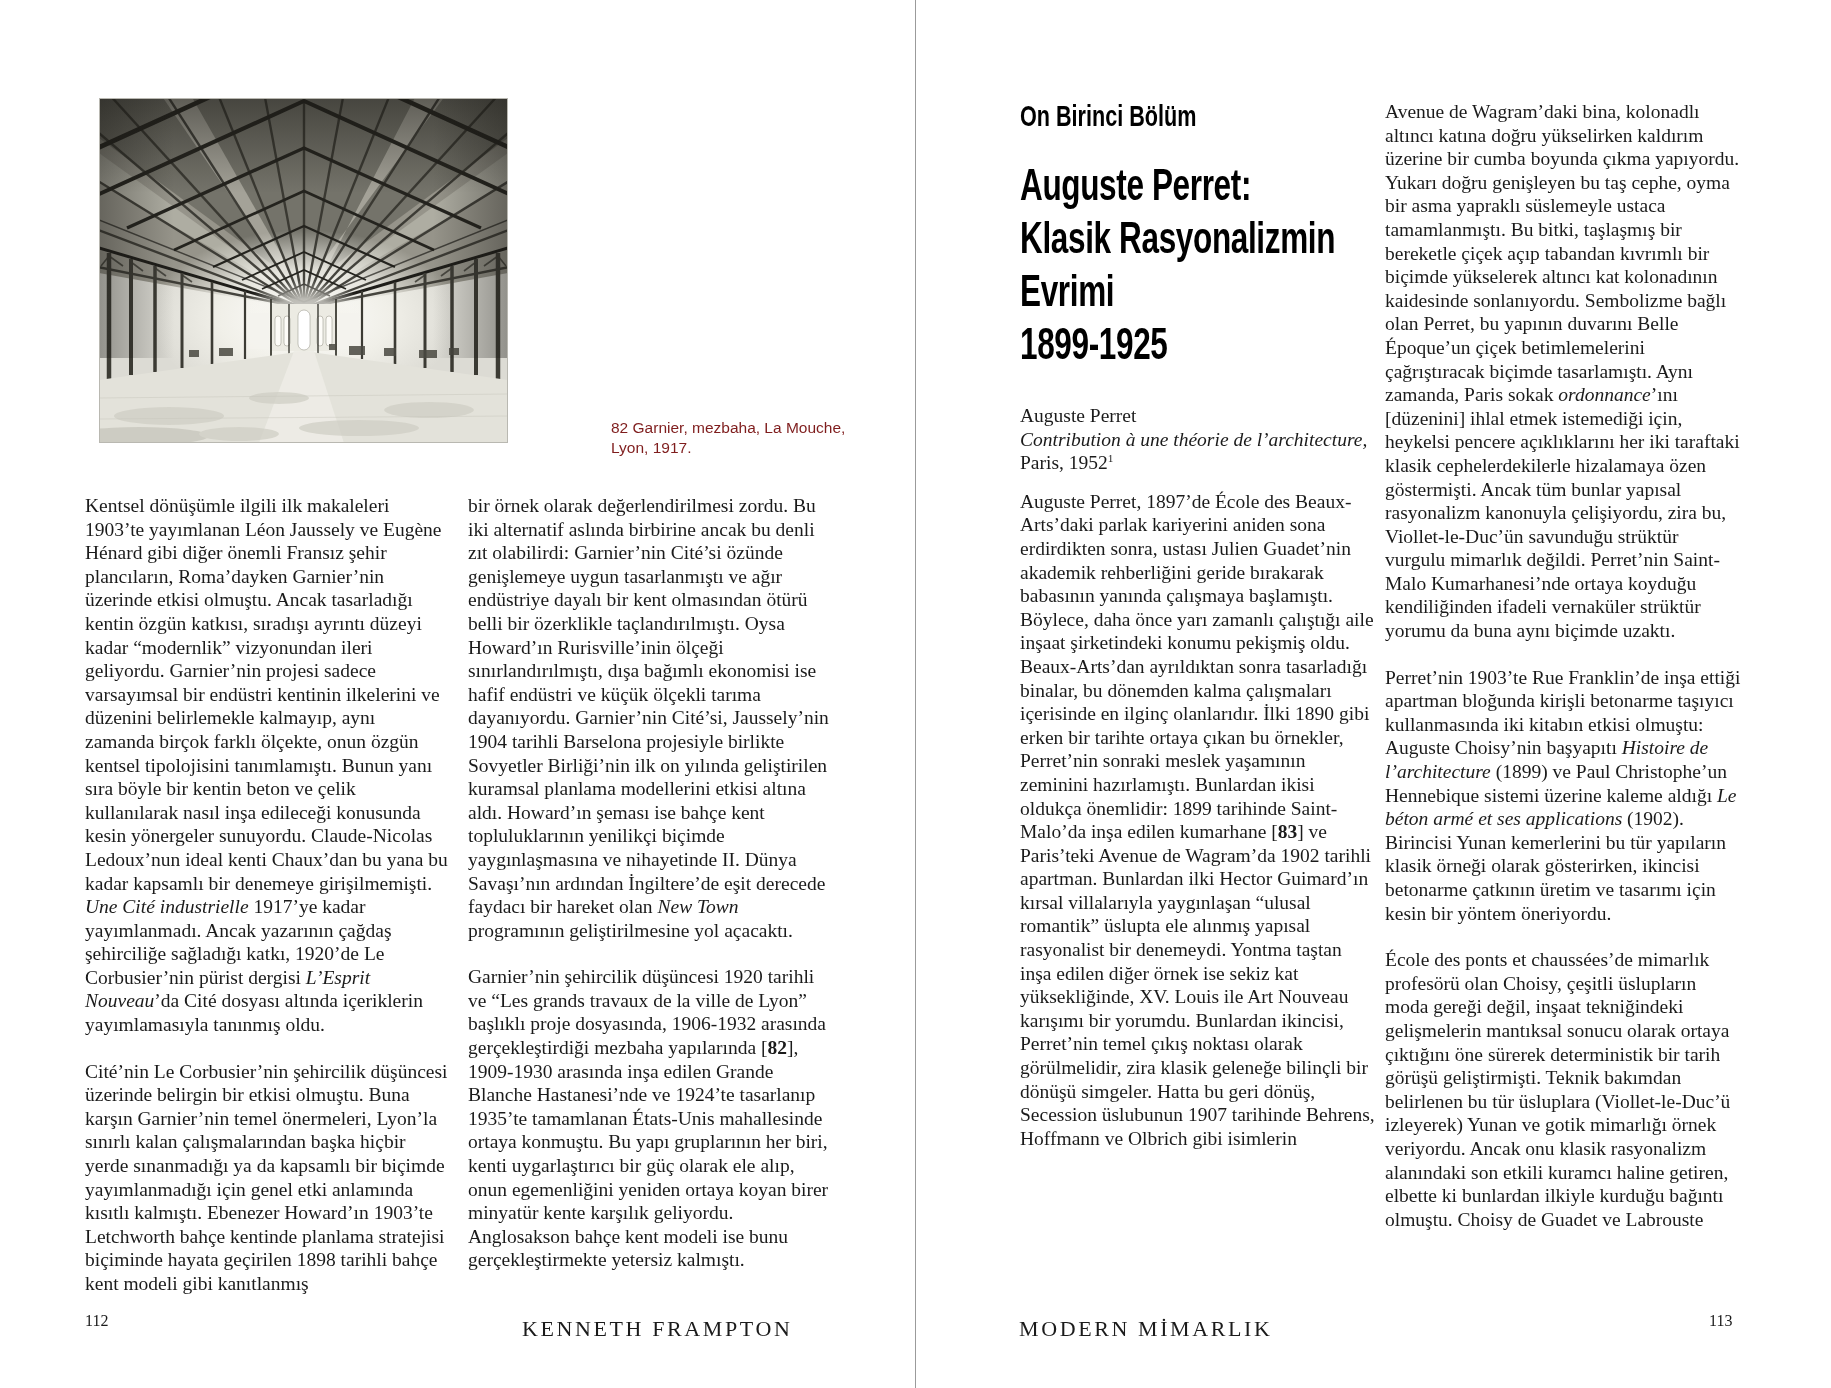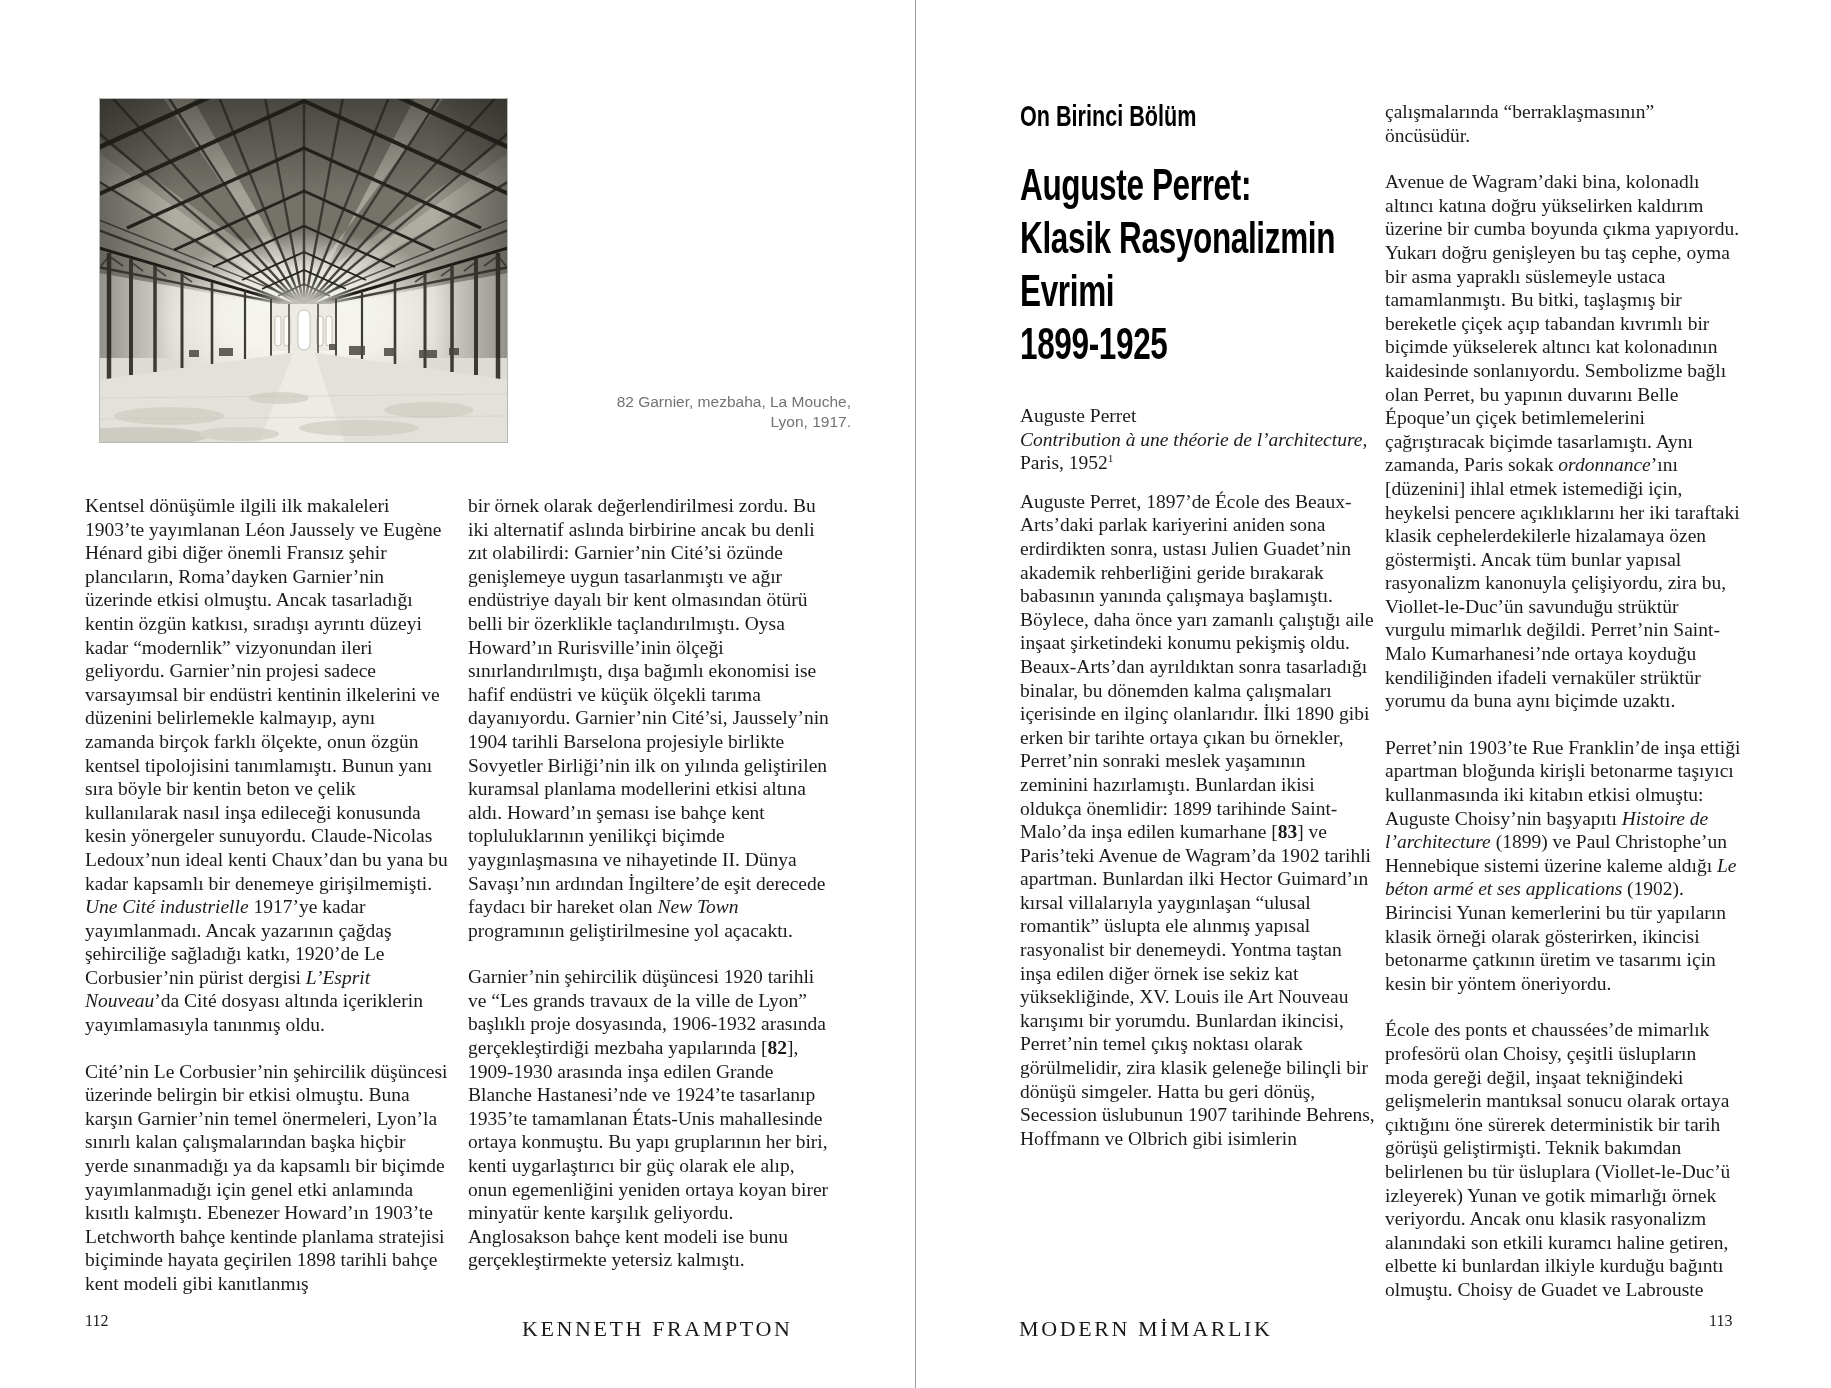--- a/index.html
+++ b/index.html
@@ -10,22 +10,22 @@
   }
   .page { position:absolute; top:0; height:1388px;text-decoration:underline; }
   #left-page  { left:0;    width:915px; }
   #right-page { left:915px; width:916px; }
   .spine { position:absolute; left:915px; top:0; width:1px; height:1388px; background:#9b9b9b; }
 
   
   .photo { position:absolute; left:99px; top:98px; width:409px; height:345px; }
   .photo svg { width:100%; height:100%; display:block; }
   .caption {
-    position:absolute; left:611px; top:392px; width:240px;
-    font-family:"Liberation Sans", sans-serif; font-size:15.5px; line-height:20px; color:#737373;text-align:right;
+    position:absolute; left:611px; top:418px; width:240px;
+    font-family:"Liberation Sans", sans-serif; font-size:15.5px; line-height:20px; color:#7f1d1d;
   }
 
   
   .col { position:absolute; font-size:19.5px; line-height:23.6px; }
   .col p { margin:0 0 23px 0; }
   .col p:last-child { margin-bottom:0; }
   #lp-col1 { left:85px;  top:494px; width:364px; }
   #lp-col2 { left:468px; top:494px; width:364px; }
   #rp-col1 { left:105px; top:100px; width:356px; }
   #rp-col2 { left:470px; top:100px; width:356px; }
@@ -233,21 +233,20 @@
         <p><span>Auguste Perret</span></p>
         <p><em>Contribution à une théorie de l’architecture,</em></p>
         <p><span>Paris, 1952</span><sup>1</sup></p>
       </div>
     <div>
         <p><span>Auguste Perret, 1897’de École des Beaux-Arts’daki parlak kariyerini aniden sona erdirdikten sonra, ustası Julien Guadet’nin akademik rehberliğini geride bırakarak babasının yanında çalışmaya başlamıştı. Böylece, daha önce yarı zamanlı çalıştığı aile inşaat şirketindeki konumu pekişmiş oldu. Beaux-Arts’dan ayrıldıktan sonra tasarladığı binalar, bu dönemden kalma çalışmaları içerisinde en ilginç olanlarıdır. İlki 1890 gibi erken bir tarihte ortaya çıkan bu örnekler, Perret’nin sonraki meslek yaşamının zeminini hazırlamıştı. Bunlardan ikisi oldukça önemlidir: 1899 tarihinde Saint-Malo’da inşa edilen kumarhane [</span><strong>83</strong><span>] ve Paris’teki Avenue de Wagram’da 1902 tarihli apartman. Bunlardan ilki Hector Guimard’ın kırsal villalarıyla yaygınlaşan “ulusal romantik” üslupta ele alınmış yapısal rasyonalist bir denemeydi. Yontma taştan inşa edilen diğer örnek ise sekiz kat yüksekliğinde, XV. Louis ile Art Nouveau karışımı bir yorumdu. Bunlardan ikincisi, Perret’nin temel çıkış noktası olarak görülmelidir, zira klasik geleneğe bilinçli bir dönüşü simgeler. Hatta bu geri dönüş, Secession üslubunun 1907 tarihinde Behrens, Hoffmann ve Olbrich gibi isimlerin</span></p>
       </div>
   </div>
 
   <div class="col" id="rp-col2">
-      <p><span>çalışmalarında “berraklaşmasının” öncüsüdür.</span></p>
       <p><span>Avenue de Wagram’daki bina, kolonadlı altıncı katına doğru yükselirken kaldırım üzerine bir cumba boyunda çıkma yapıyordu. Yukarı doğru genişleyen bu taş cephe, oyma bir asma yapraklı süslemeyle ustaca tamamlanmıştı. Bu bitki, taşlaşmış bir bereketle çiçek açıp tabandan kıvrımlı bir biçimde yükselerek altıncı kat kolonadının kaidesinde sonlanıyordu. Sembolizme bağlı olan Perret, bu yapının duvarını Belle Époque’un çiçek betimlemelerini çağrıştıracak biçimde tasarlamıştı. Aynı zamanda, Paris sokak </span><em>ordonnance</em><span>’ını [düzenini] ihlal etmek istemediği için, heykelsi pencere açıklıklarını her iki taraftaki klasik cephelerdekilerle hizalamaya özen göstermişti. Ancak tüm bunlar yapısal rasyonalizm kanonuyla çelişiyordu, zira bu, Viollet-le-Duc’ün savunduğu strüktür vurgulu mimarlık değildi. Perret’nin Saint-Malo Kumarhanesi’nde ortaya koyduğu kendiliğinden ifadeli vernaküler strüktür yorumu da buna aynı biçimde uzaktı.</span></p>
       <p><span>Perret’nin 1903’te Rue Franklin’de inşa ettiği apartman bloğunda kirişli betonarme taşıyıcı kullanmasında iki kitabın etkisi olmuştu: Auguste Choisy’nin başyapıtı </span><em>Histoire de l’architecture</em><span> (1899) ve Paul Christophe’un Hennebique sistemi üzerine kaleme aldığı </span><em>Le béton armé et ses applications</em><span> (1902). Birincisi Yunan kemerlerini bu tür yapıların klasik örneği olarak gösterirken, ikincisi betonarme çatkının üretim ve tasarımı için kesin bir yöntem öneriyordu.</span></p>
       <p><span>École des ponts et chaussées’de mimarlık profesörü olan Choisy, çeşitli üslupların moda gereği değil, inşaat tekniğindeki gelişmelerin mantıksal sonucu olarak ortaya çıktığını öne sürerek deterministik bir tarih görüşü geliştirmişti. Teknik bakımdan belirlenen bu tür üsluplara (Viollet-le-Duc’ü izleyerek) Yunan ve gotik mimarlığı örnek veriyordu. Ancak onu klasik rasyonalizm alanındaki son etkili kuramcı haline getiren, elbette ki bunlardan ilkiyle kurduğu bağıntı olmuştu. Choisy de Guadet ve Labrouste</span></p>
     </div>
 
   <div class="running-head" id="rh-right">MODERN MİMARLIK</div>
   <div class="page-number" id="pn-right">113</div>
 </div>
 
 </body></html>

